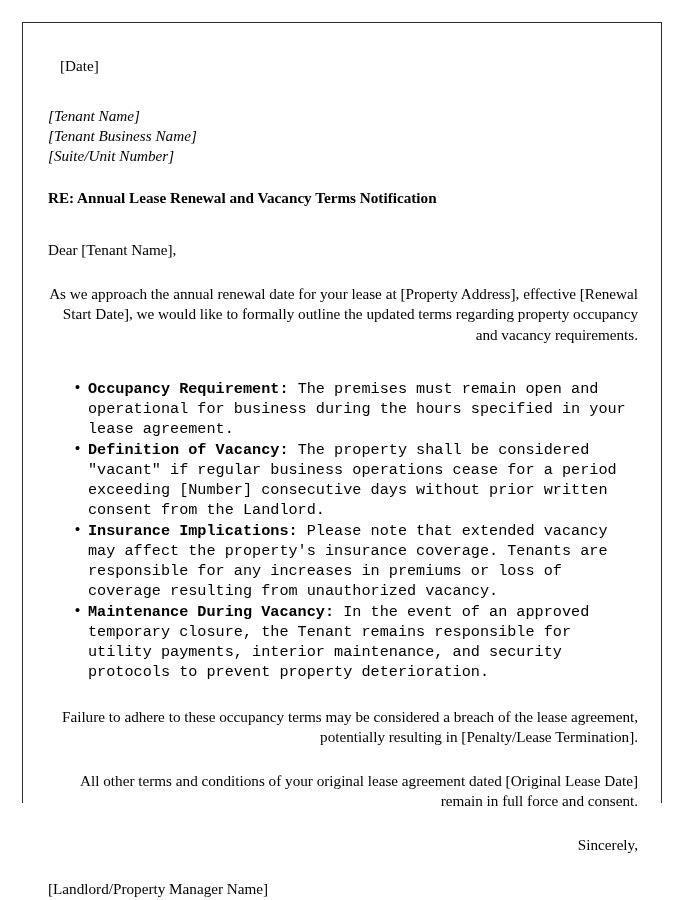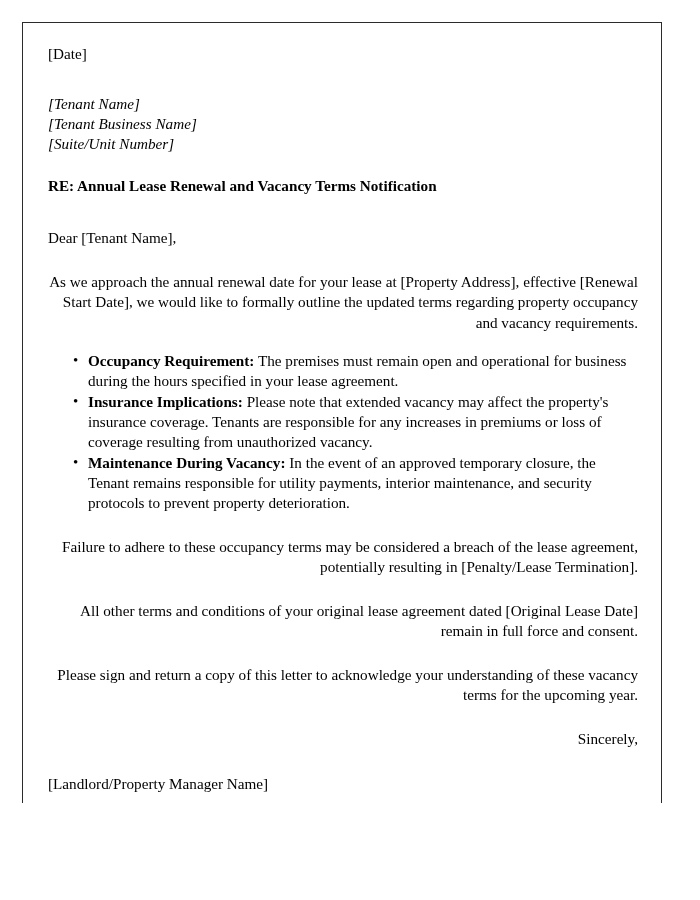--- a/index.html
+++ b/index.html
@@ -36,21 +36,21 @@
     width: 590px;
     font-size: 15.2px;
     line-height: 1.32;
   }
 
   .line {
     white-space: pre-wrap;
   }
 
   .block {
-    margin: 0;
+    margin: 12px;
   }
 
   .addressee {
     margin-top: 30px;
     font-style: italic;
   }
 
   .subject {
     font-weight: bold;
     margin-top: 22px;
@@ -60,23 +60,24 @@
     margin-top: 32px;
   }
 
   p.para {
     margin: 0;
     margin-top: 24px;
     text-align: right;
   }
 
   ul.provisions {
-    margin: 18px 0 0 0;
+    margin: 34px 0 0 0;
     padding-left: 40px;
     list-style: none;
+    font-family: Liberation Mono, monospace;
   }
 
   ul.provisions li {
     position: relative;
     margin-bottom: 1px;
     padding-left: 0;
   }
 
   ul.provisions li::before {
     content: "\2022";
@@ -119,32 +120,34 @@
   <div class="salutation line">Dear [Tenant Name],</div>
 
   <p class="para">As we approach the annual renewal date for your lease at [Property Address], effective [Renewal Start Date], we would like to formally outline the updated terms regarding property occupancy and vacancy requirements.</p>
 
 
   <ul class="provisions">
     <li>
       <span class="lead">Occupancy Requirement:</span><span> </span><span>The premises must remain open and operational for business during the hours specified in your lease agreement.</span>
     </li>
     <li>
+      <span class="lead">Definition of Vacancy:</span><span> </span><span>The property shall be considered "vacant" if regular business operations cease for a period exceeding [Number] consecutive days without prior written consent from the Landlord.</span>
+    </li>
+    <li>
       <span class="lead">Insurance Implications:</span><span> </span><span>Please note that extended vacancy may affect the property's insurance coverage. Tenants are responsible for any increases in premiums or loss of coverage resulting from unauthorized vacancy.</span>
     </li>
     <li>
       <span class="lead">Maintenance During Vacancy:</span><span> </span><span>In the event of an approved temporary closure, the Tenant remains responsible for utility payments, interior maintenance, and security protocols to prevent property deterioration.</span>
     </li>
   </ul>
 
   <p class="para">Failure to adhere to these occupancy terms may be considered a breach of the lease agreement, potentially resulting in [Penalty/Lease Termination].</p>
 
   <p class="para">All other terms and conditions of your original lease agreement dated [Original Lease Date] remain in full force and consent.</p>
 
-  <p class="para">Please sign and return a copy of this letter to acknowledge your understanding of these vacancy terms for the upcoming year.</p>
 
   <p class="para">Sincerely,</p>
 
   <div class="signature-block">
     <div class="sig-line">[Landlord/Property Manager Name]</div>
 
   </div>
 
 </div>
 

